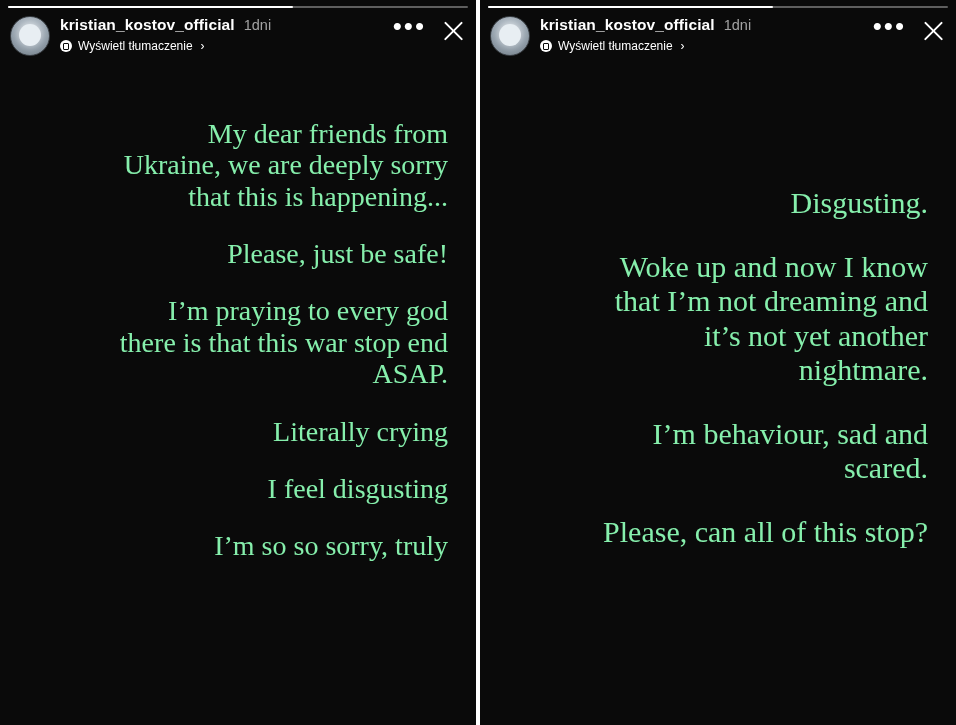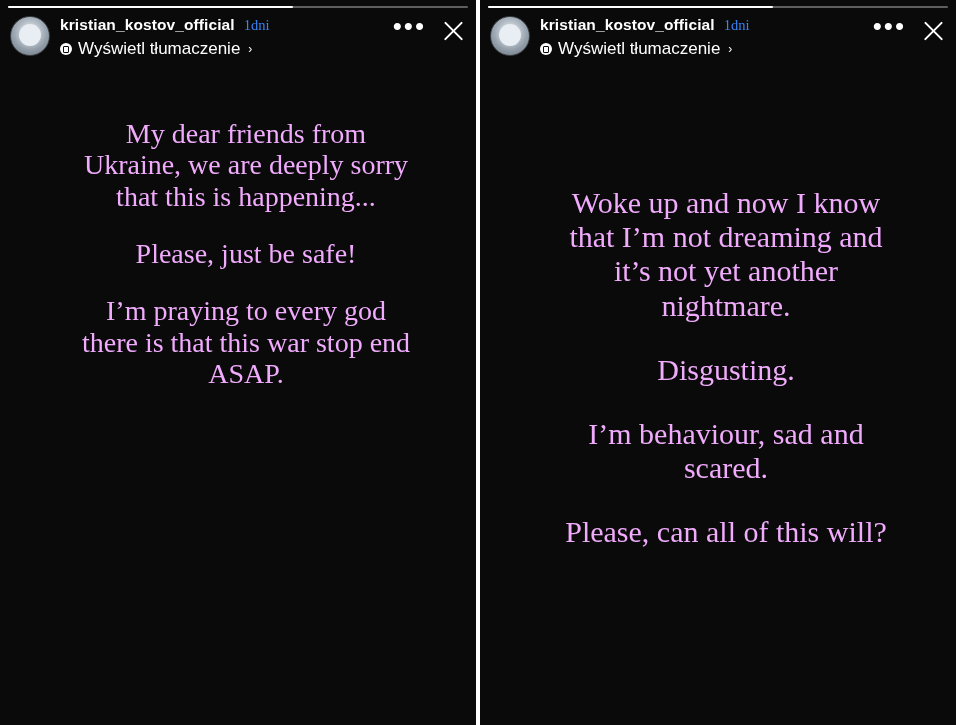--- a/index.html
+++ b/index.html
@@ -86,24 +86,23 @@
     gap: 9px;
   }
   .username {
     color: #ffffff;
     font-size: 15.5px;
     font-weight: bold;
     letter-spacing: 0.1px;
     white-space: nowrap;
   }
   .timestamp {
-    color: #3b82f6;
+    color: #a3a3a3;
     font-size: 14.5px;
     white-space: nowrap;
-    font-family: Liberation Serif, serif;
   }
   .line2 {
     display: flex;
     align-items: center;
     gap: 6px;
     margin-top: 5px;
   }
   .translate-icon {
     width: 12px;
     height: 12px;
@@ -119,21 +118,21 @@
     left: 3px;
     top: 2.5px;
     width: 6px;
     height: 7px;
     border: 1px solid #0a0a0a;
     border-radius: 1px;
     box-sizing: border-box;
   }
   .translate-text {
     color: #ffffff;
-    font-size: 17px;
+    font-size: 12px;
     white-space: nowrap;
   }
   .chev {
     color: #ffffff;
     font-size: 12px;
     margin-left: 2px;
   }
   .header-actions {
     margin-left: auto;
     display: flex;
@@ -166,23 +165,23 @@
     background: #ffffff;
     border-radius: 1px;
   }
   .close-btn::before { transform: rotate(45deg); }
   .close-btn::after  { transform: rotate(-45deg); }
 
   .story-body {
     position: absolute;
     left: 16px;
     right: 0;
-    color: #f0abfc;
+    color: #86efac;
     font-family: "Liberation Serif", serif;
-    text-align: center;
+    text-align: right;
     padding: 0 28px;
     box-sizing: border-box;
   }
   .story-body.left {
     top: 118px;
     font-size: 28px;
     line-height: 1.12;
   }
   .story-body.right {
     top: 186px;
@@ -224,20 +223,23 @@
       </div>
     </div>
     <div class="story-body left">
       <p class="para">My dear friends from
 Ukraine, we are deeply sorry
 that this is happening...</p>
       <p class="para">Please, just be safe!</p>
       <p class="para">I’m praying to every god
 there is that this war stop end
 ASAP.</p>
+      <p class="para">Literally crying</p>
+      <p class="para">I feel disgusting</p>
+      <p class="para">I’m so so sorry, truly</p>
     </div>
   </div>
 
   <div class="story">
     <div class="progress-bar">
       <div class="progress-fill"></div>
     </div>
     <div class="header">
       <div class="avatar"></div>
       <div class="meta">
@@ -250,24 +252,24 @@
           <span class="translate-text">Wyświetl tłumaczenie</span>
           <span class="chev">›</span>
         </div>
       </div>
       <div class="header-actions">
         <div class="more-btn">•••</div>
         <div class="close-btn"></div>
       </div>
     </div>
     <div class="story-body right">
+      <p class="para">Disgusting.</p>
       <p class="para">Woke up and now I know
 that I’m not dreaming and
 it’s not yet another
 nightmare.</p>
-      <p class="para">Disgusting.</p>
       <p class="para">I’m behaviour, sad and
 scared.</p>
-      <p class="para">Please, can all of this will?</p>
+      <p class="para">Please, can all of this stop?</p>
     </div>
   </div>
 
 </div>
 
 </body></html>

